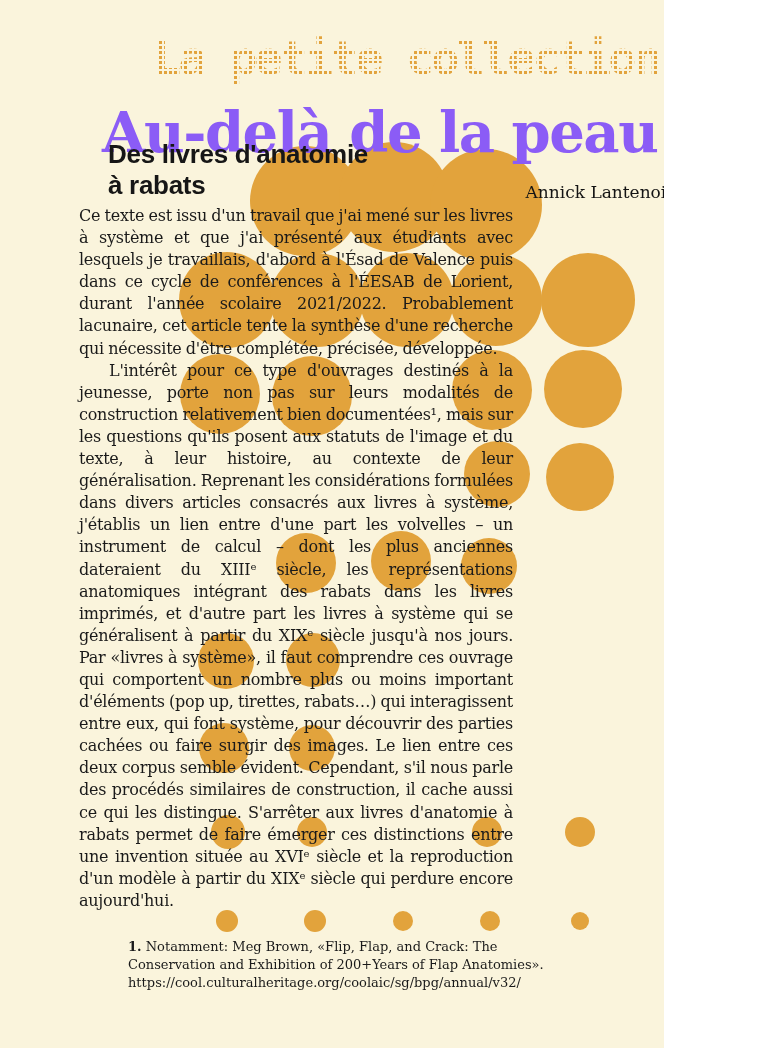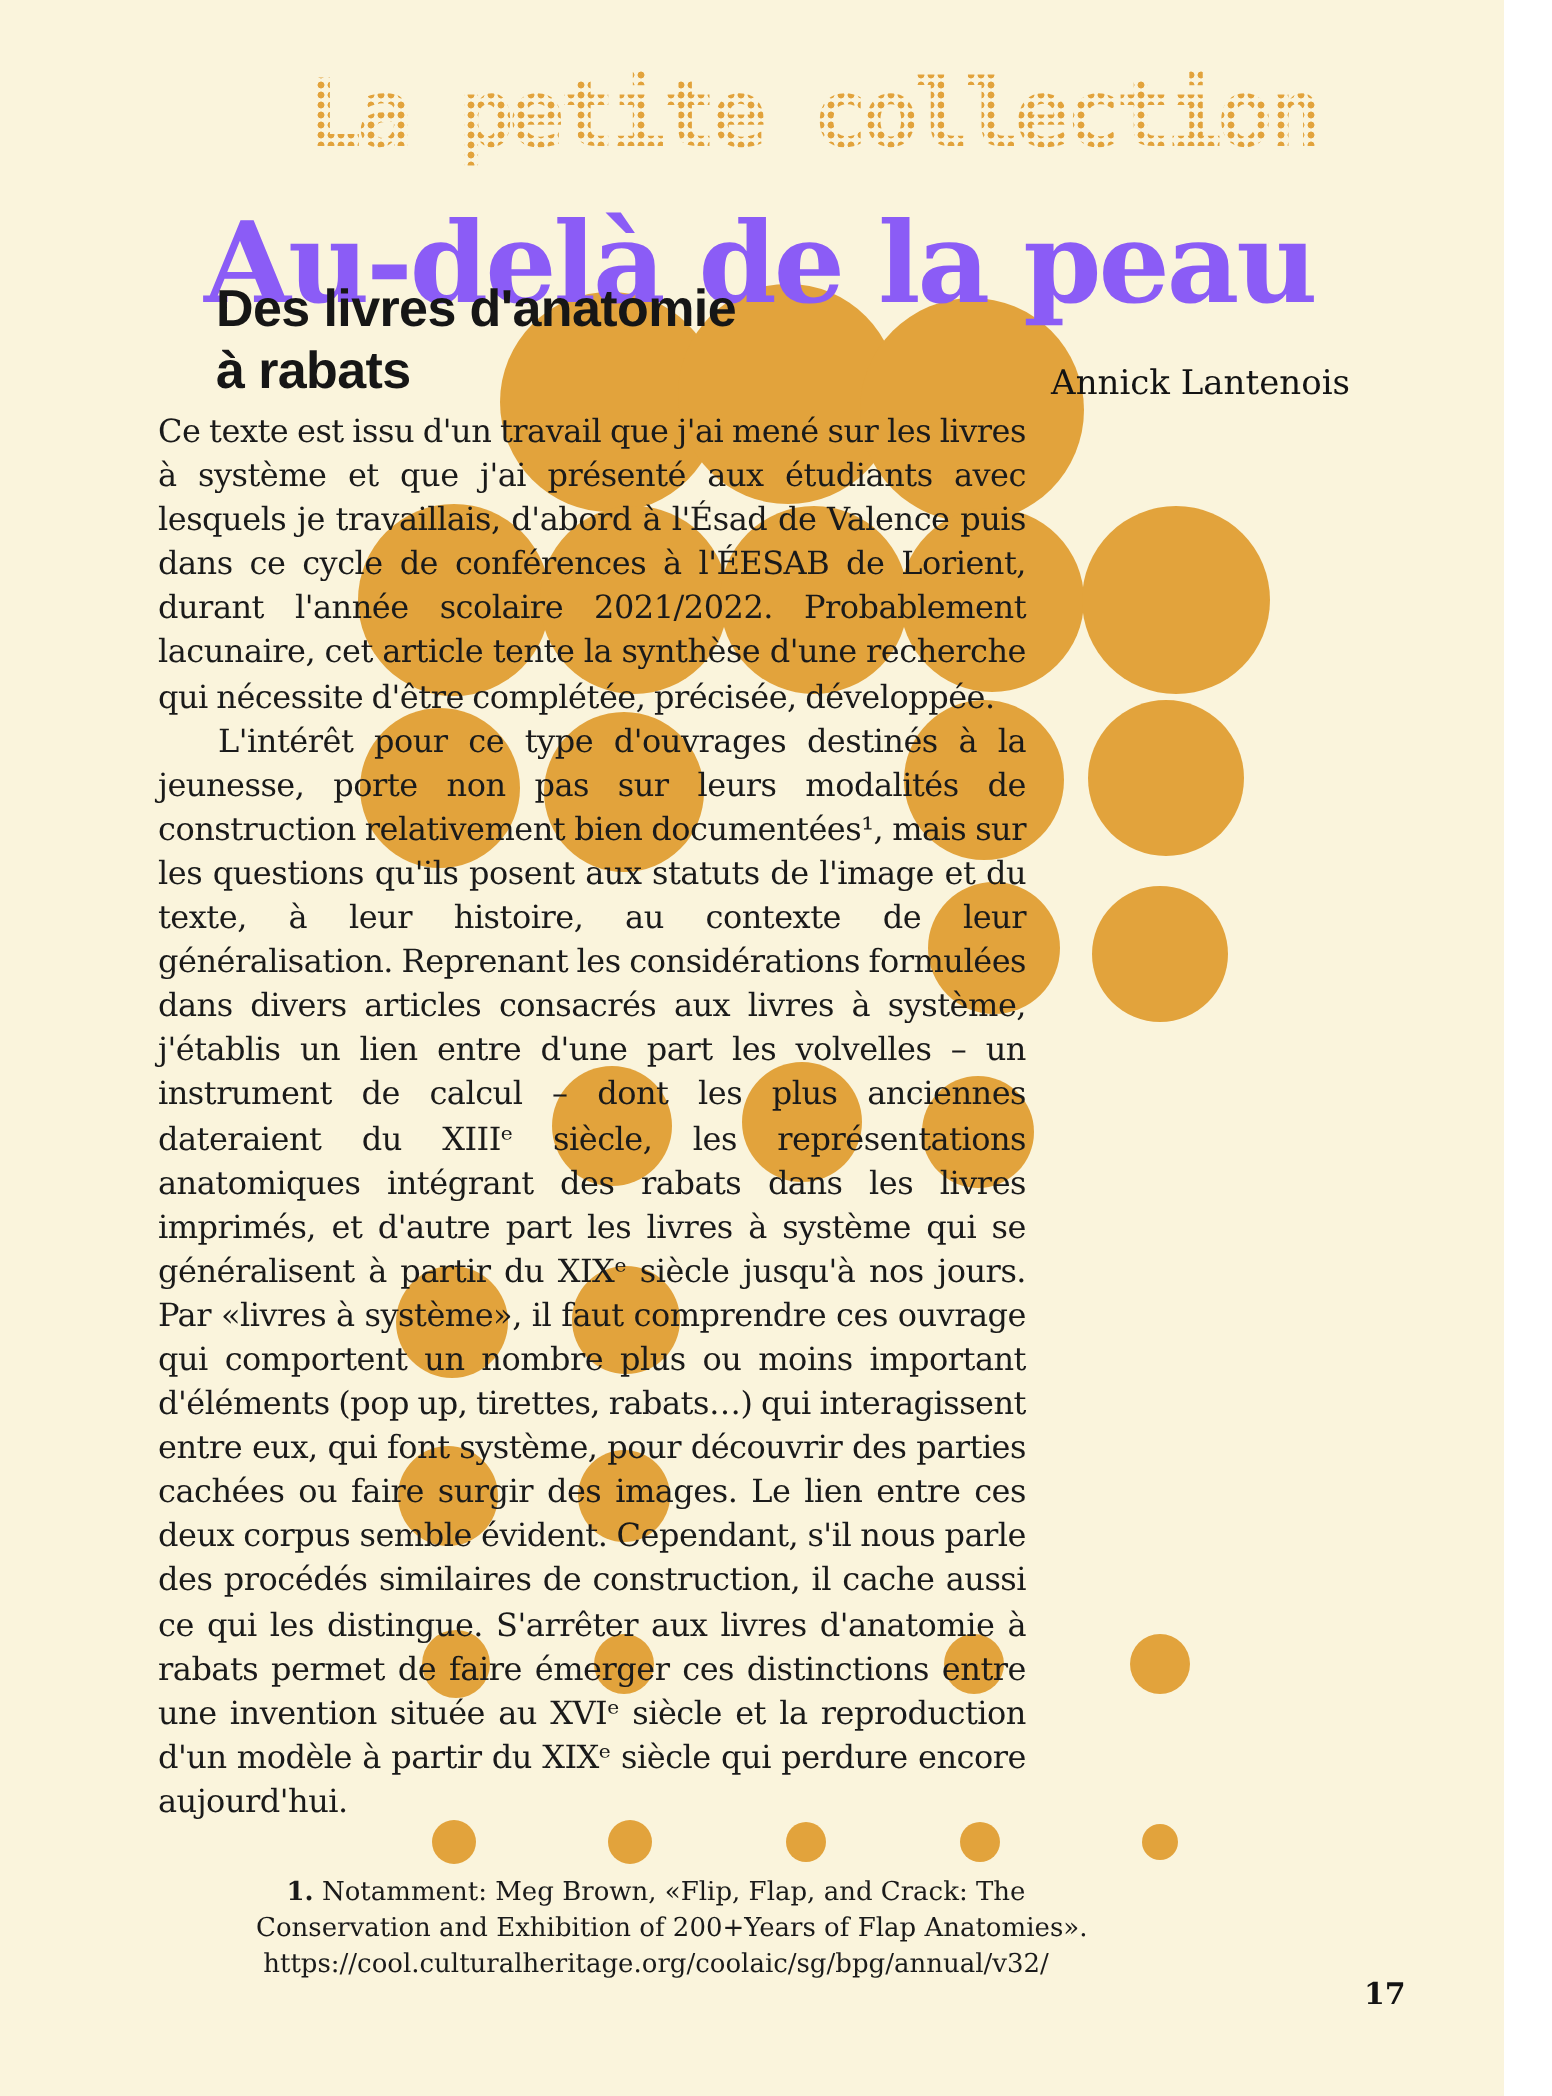--- a/index.html
+++ b/index.html
@@ -1,18 +1,18 @@
 <!DOCTYPE html>
 <html style="--bg: #FAF4DC; --orange: #E2A33C;"><head>
 <meta charset="utf-8">
 <style>
   html, body { margin: 0; padding: 0; }
   .page {
     position: relative;
-    width: 752px;
+    width: 664px;
     height: 1048px;
     background: var(--bg, #FAF4DC);
     overflow: hidden;
     font-family: "DejaVu Serif", serif;
   }
   .dot-layer {
     position: absolute;
     left: 0; top: 0;
     width: 776px; height: 1048px;
     z-index: 0;
@@ -90,21 +90,21 @@
     position: absolute;
     left: 128px;
     top: 938px;
     width: 400px;
     z-index: 2;
     font-family: "DejaVu Serif", serif;
     font-size: 13px;
     line-height: 18px;
     color: #1A1A1A;
   }
-  .footnote .fn-line { white-space: nowrap; text-align: center; }
+  .footnote .fn-line { white-space: nowrap; }
   .footnote .fn-marker { font-weight: bold; }
   .page-number {
     position: absolute;
     left: 655px;
     top: 988px;
     z-index: 2;
     font-family: "DejaVu Serif", serif;
     font-weight: bold;
     font-size: 15px;
     color: #131313;

